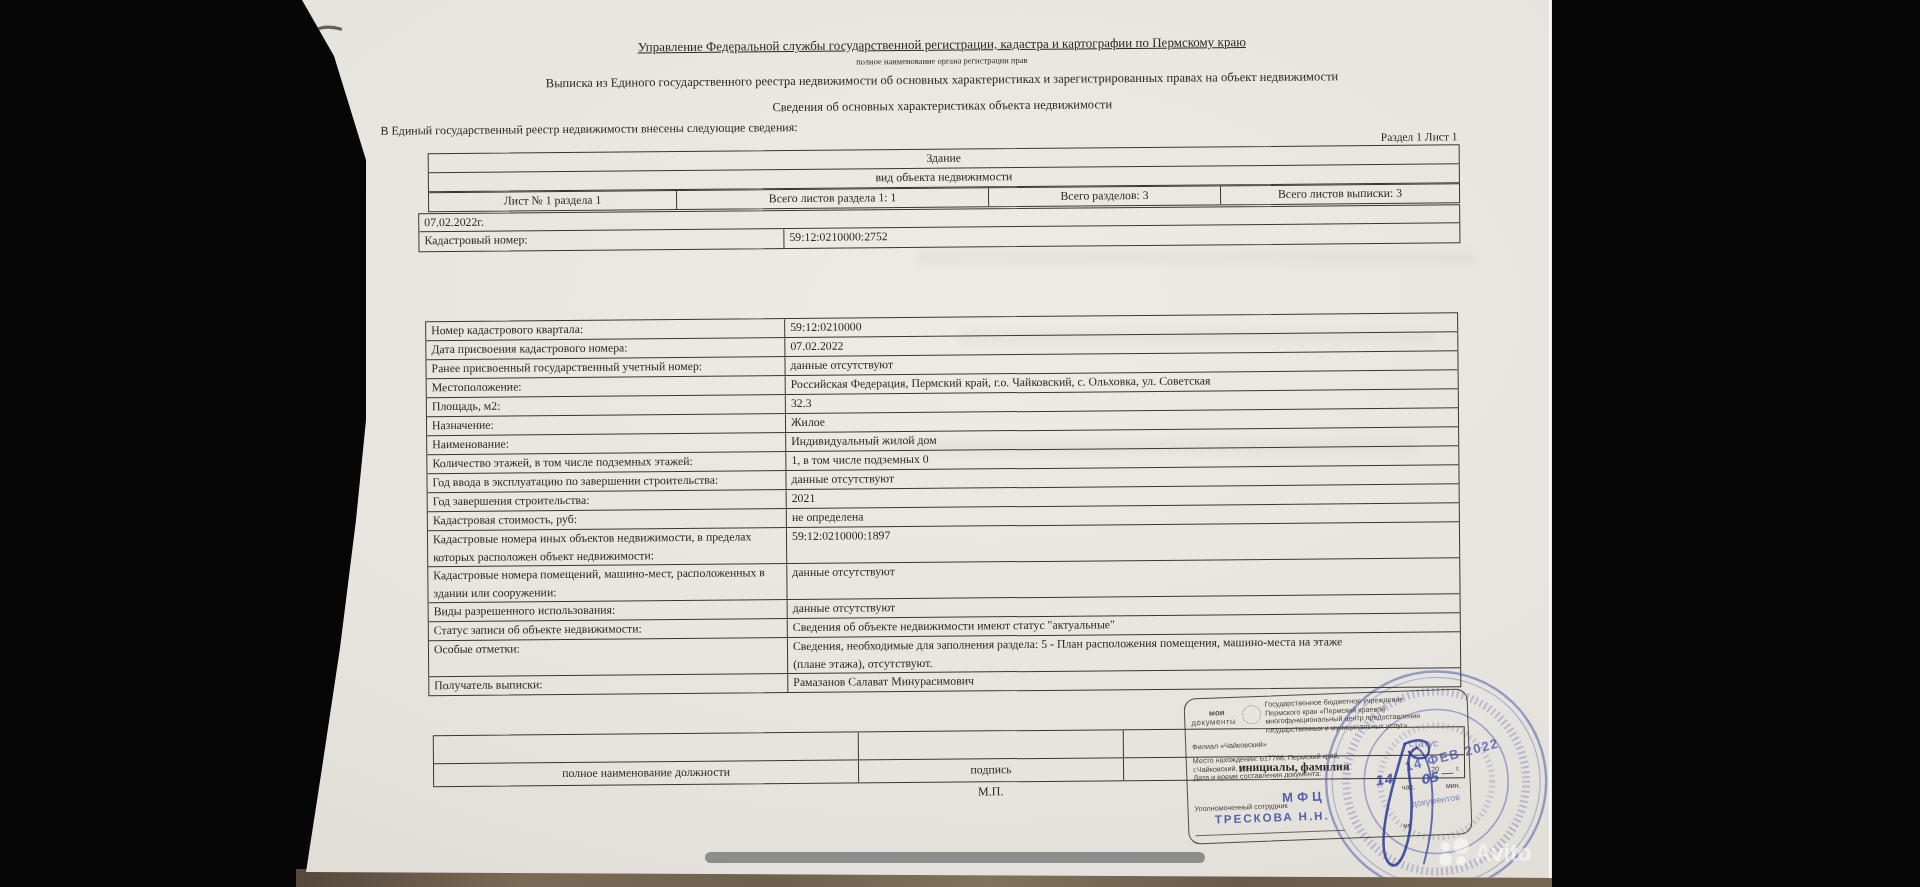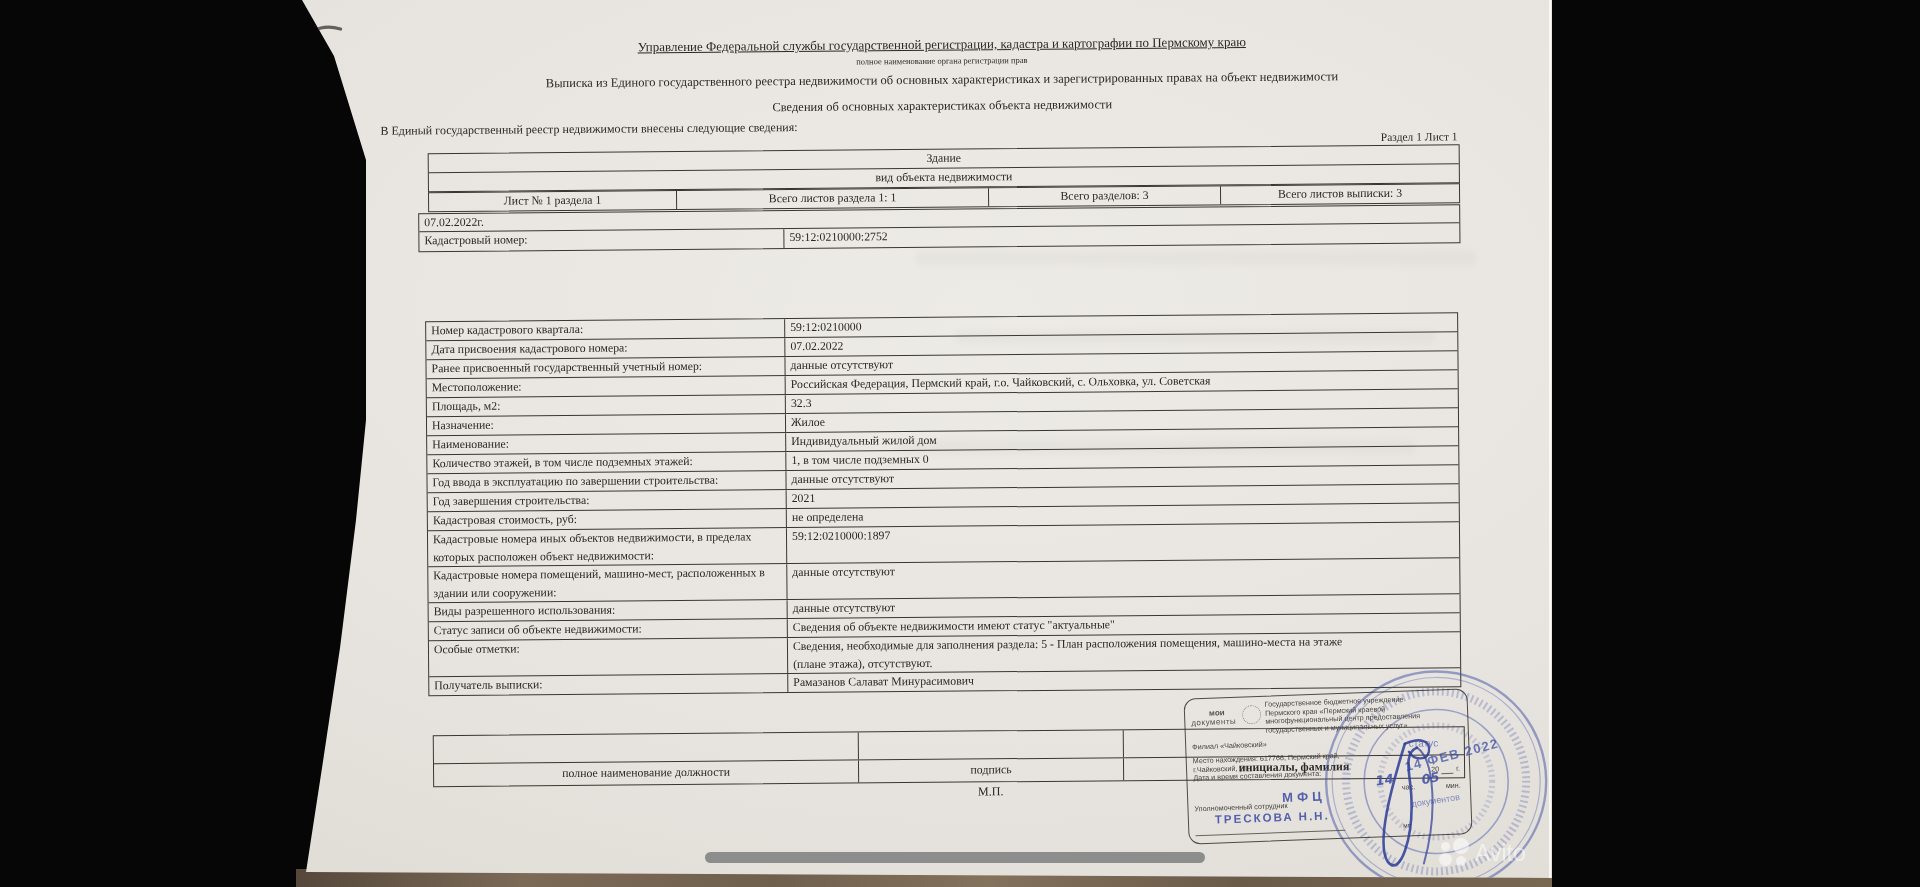--- a/index.html
+++ b/index.html
@@ -42,21 +42,21 @@
     font-family:"Liberation Sans","DejaVu Sans",sans-serif;font-size:7.2px;color:#45433e;
   }
   .stamp .s{position:absolute;white-space:nowrap;line-height:8.2px;}
   .blue{color:rgba(57,74,163,.85);}
   .blue-bold{color:rgba(57,74,163,.85);font-weight:bold;}
   .hand{font-family:"DejaVu Sans","Liberation Sans",sans-serif;font-style:italic;}
   .uline{display:inline-block;border-bottom:1px solid #66635c;height:8px;}
   .emblem{position:absolute;width:17px;height:17px;border:1px dotted #85827a;border-radius:50%;}
   
   .wm{position:absolute;left:1143px;top:834px;width:110px;height:40px;color:rgba(255,255,255,.55);
-      font-family:"Liberation Sans","DejaVu Sans",sans-serif;font-weight:normal;font-size:23px;}
+      font-family:"Liberation Sans","DejaVu Sans",sans-serif;font-weight:bold;font-size:23px;}
   .wm-dot{position:absolute;border-radius:50%;background:rgba(255,255,255,.55);}
   .scrubber{position:absolute;left:409px;top:852px;width:500px;height:11px;border-radius:6px;background:#8d8d8d;}
 </style>
 </head>
 <body>
 
 <div class="photo">
   <div class="wood"></div>
 
   <div class="paper">

